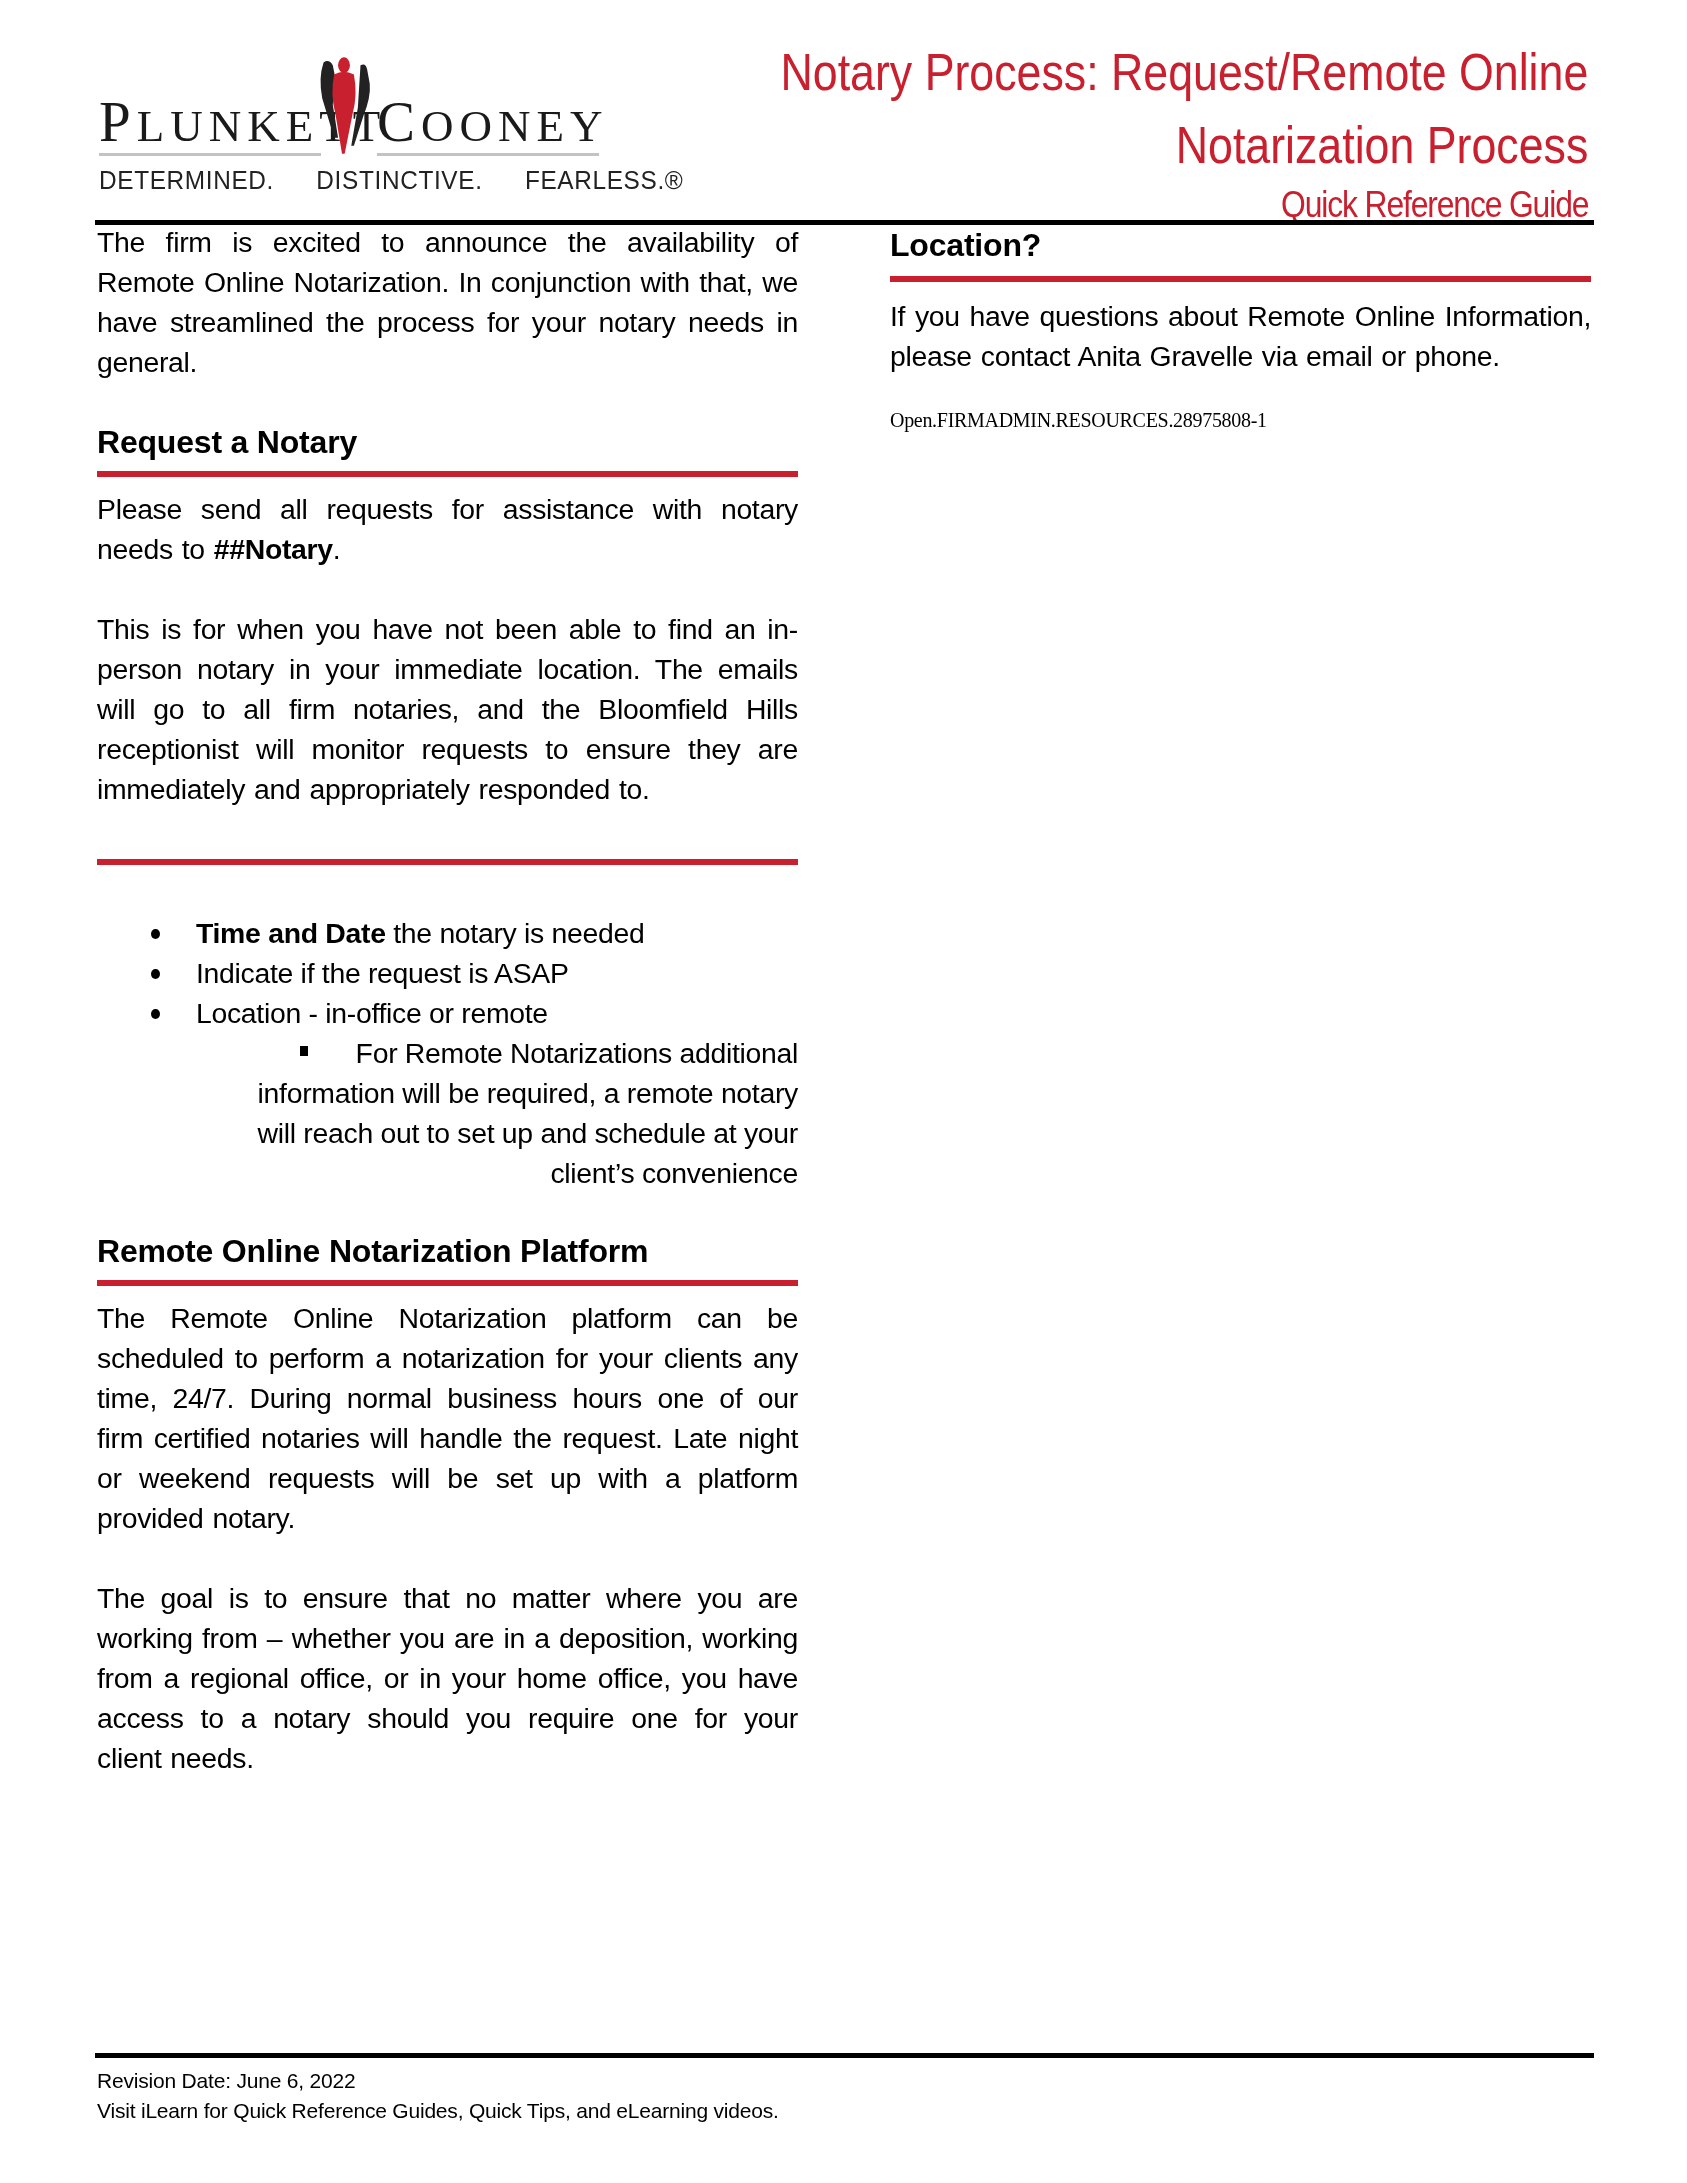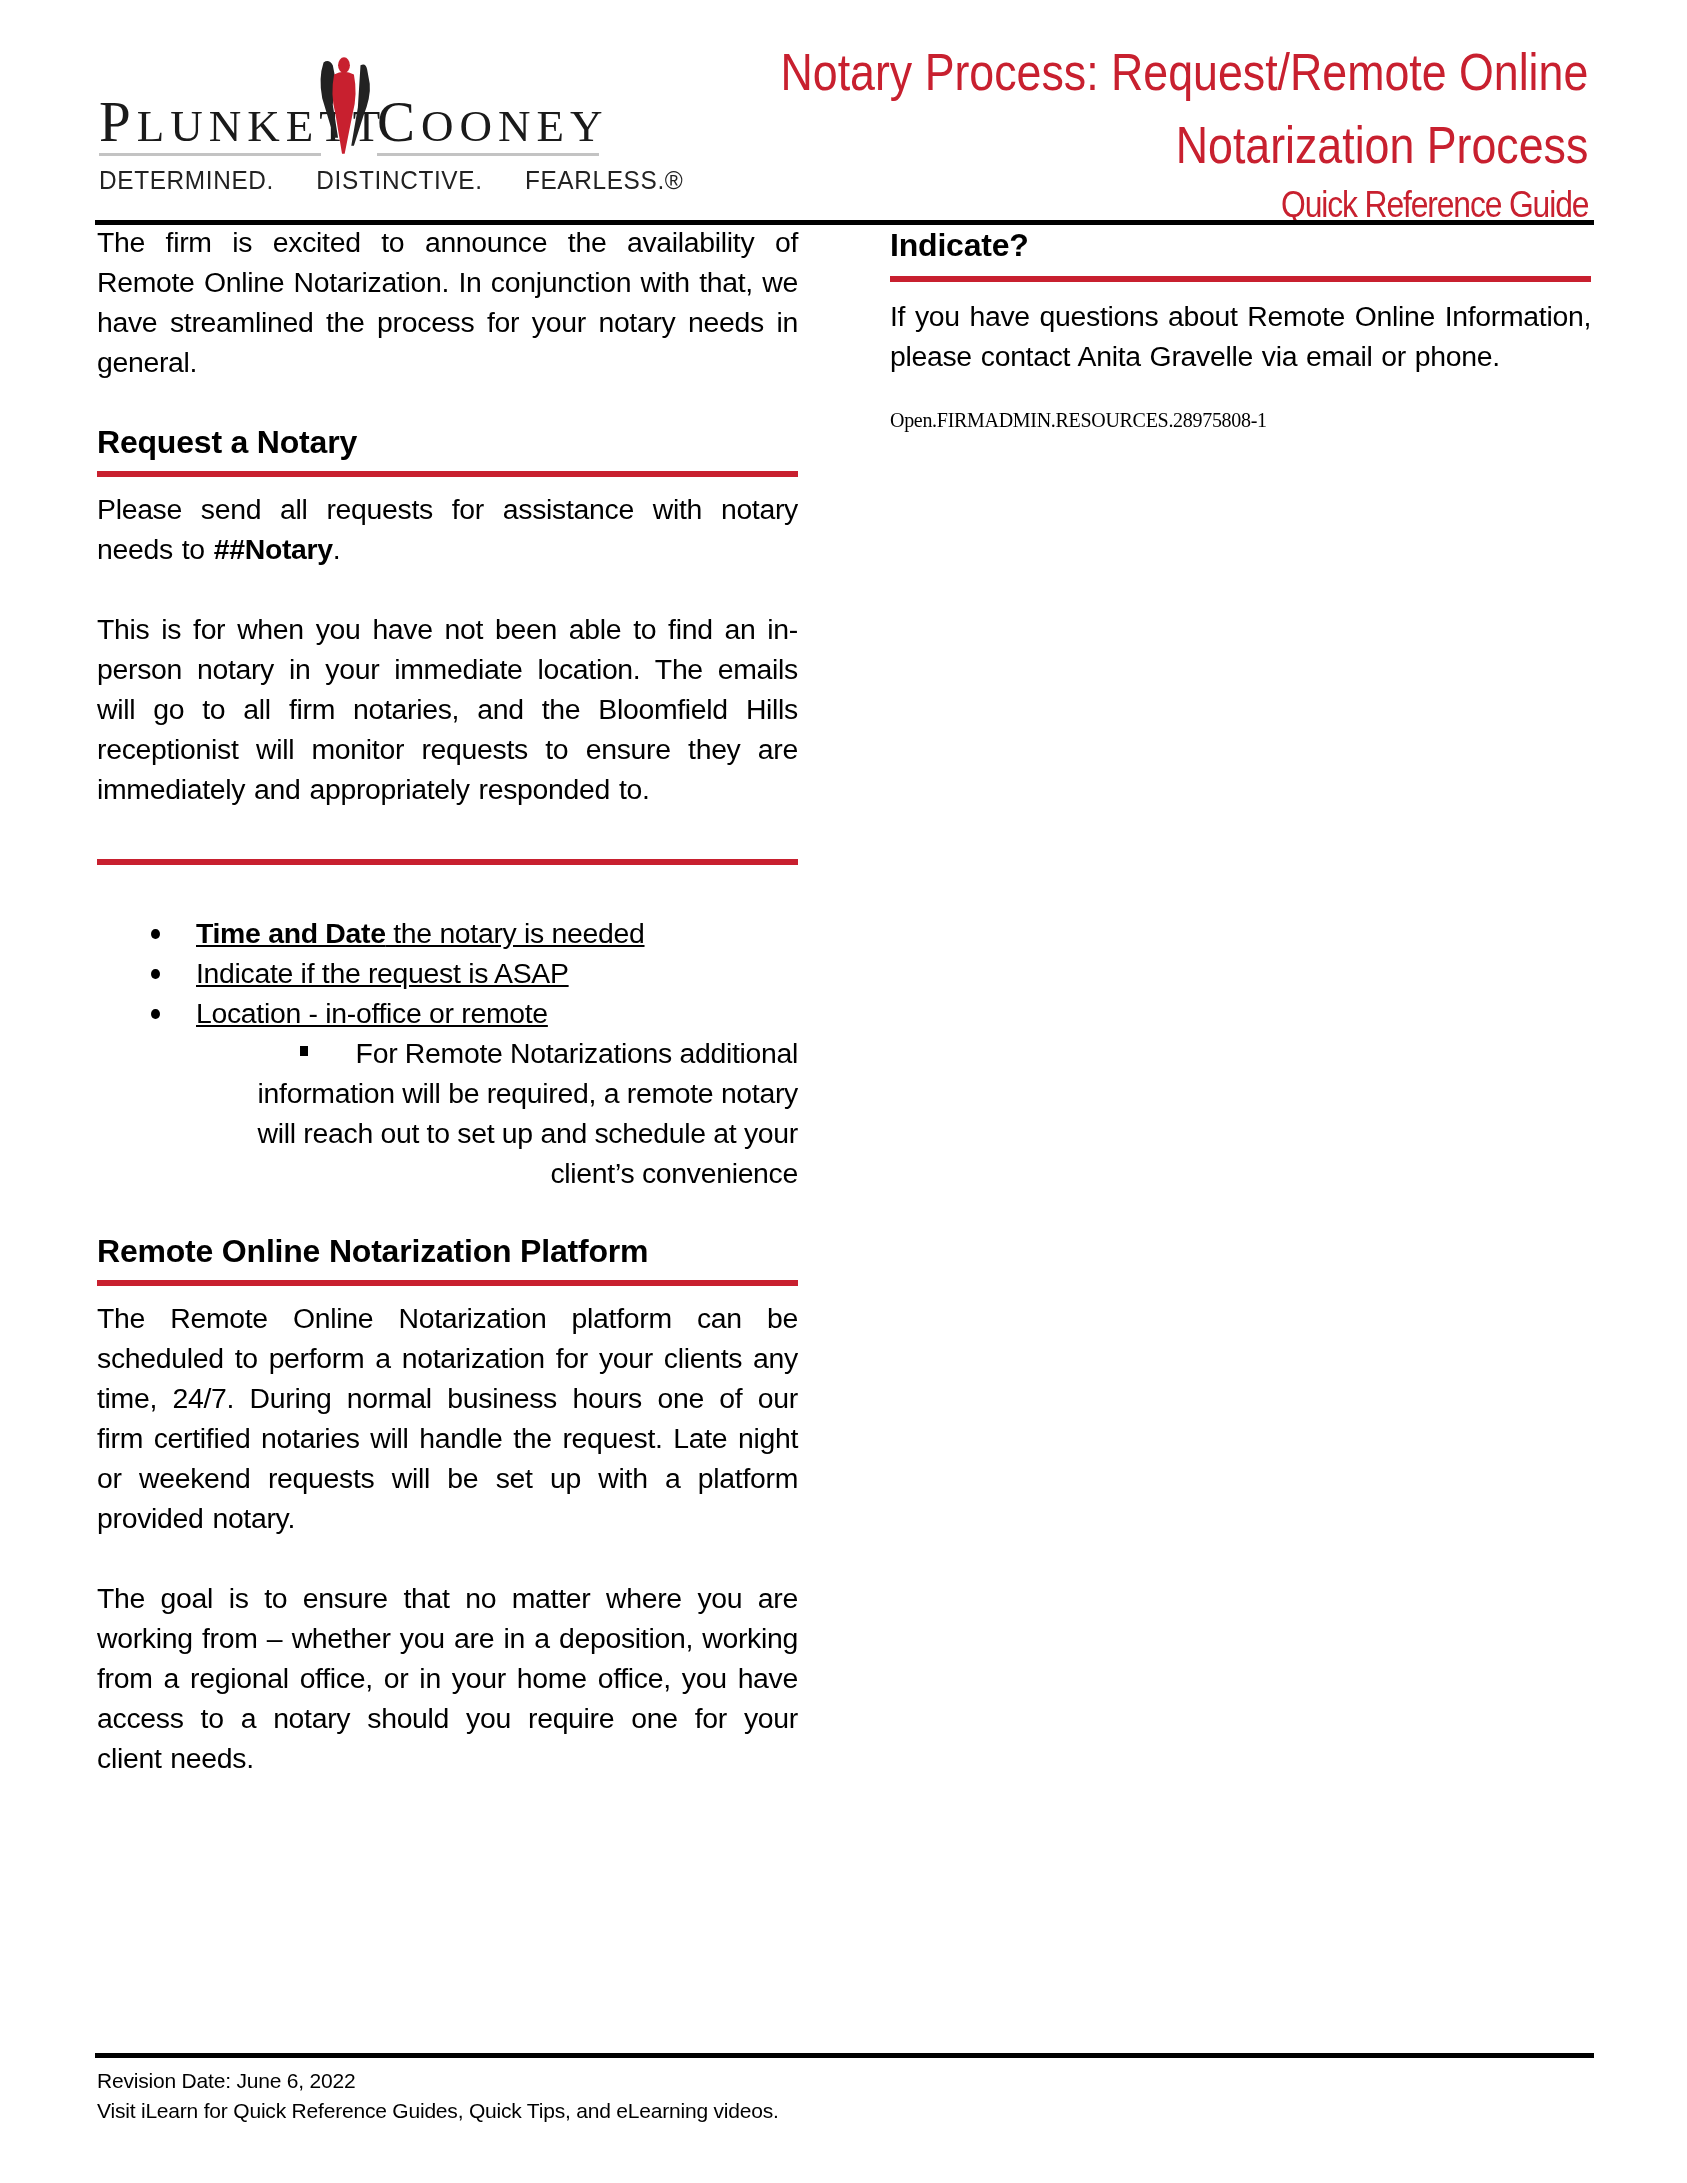--- a/index.html
+++ b/index.html
@@ -25,21 +25,21 @@
 
   .col { position:absolute; width:701px; }
   .left { left:97px; top:222px; }
   .right { left:890px; top:225px; }
 
   p.body { margin:0; font-size:28.4px; line-height:40px; text-align:justify;
            text-align-last:left; letter-spacing:-0.3px; word-spacing:1.3px; }
   h2.sec { margin:0; font-size:32px; font-weight:bold; line-height:40px; letter-spacing:-0.2px; }
   .red-rule { height:6px; background:#C8202F; width:100%; margin-top:9.3px; }
 
-  ul.bullets { list-style:none; margin:0; padding:0; font-size:28.4px; line-height:40px; letter-spacing:-0.3px;text-decoration:underline; }
+  ul.bullets { list-style:none; margin:0; padding:0; font-size:28.4px; line-height:40px; letter-spacing:-0.3px; }
   ul.bullets li { position:relative; padding-left:99px; }
   ul.bullets li .dot { position:absolute; left:54px; top:16px; width:9.3px; height:10.6px; border-radius:50%; background:#000; }
   .sub-item { padding-left:139px; font-size:28.4px; line-height:40px; letter-spacing:-0.3px; position:relative; }
   .sub-item .sq { display:inline-block; width:8px; height:9.3px; background:#000; margin-right:48px; vertical-align:middle; position:relative; top:-4px; }
 
   .docid { font-family:"Liberation Serif", serif; font-size:20px; letter-spacing:-0.3px; }
 
   .footer { position:absolute; left:97px; top:2066px; font-size:21px; line-height:30px; letter-spacing:-0.2px; }
 </style>
 </head>
@@ -96,21 +96,21 @@
   <div style="height:38px"></div>
   <h2 class="sec">Remote Online Notarization Platform</h2>
   <div class="red-rule"></div>
   <div style="height:12px"></div>
   <p class="body">The Remote Online Notarization platform can be scheduled to perform a notarization for your clients any time, 24/7.  During normal business hours one of our firm certified notaries will handle the request. Late night or weekend requests will be set up with a platform provided notary.</p>
   <div style="height:40px"></div>
   <p class="body">The goal is to ensure that no matter where you are working from – whether you are in a deposition, working from a regional office, or in your home office, you have access to a notary should you require one for your client needs.</p>
 </div>
 
 <div class="col right">
-  <h2 class="sec">Indicate?</h2>
+  <h2 class="sec">Location?</h2>
   <div class="red-rule" style="margin-top:10.6px"></div>
   <div style="height:14.6px"></div>
   <p class="body">If you have questions about Remote Online Information, please contact Anita Gravelle via email or phone.</p>
   <div style="height:33px"></div>
   <div class="docid">Open.FIRMADMIN.RESOURCES.28975808-1</div>
 </div>
 
 <div class="rule-black" style="top:2053px;"></div>
 
 <div class="footer">

